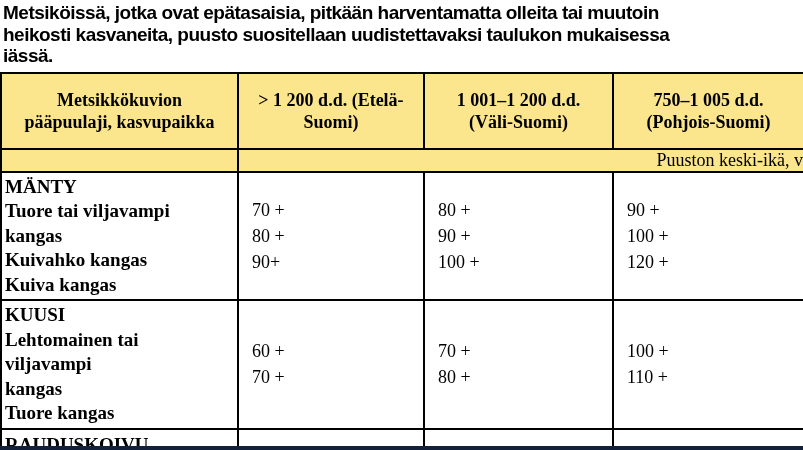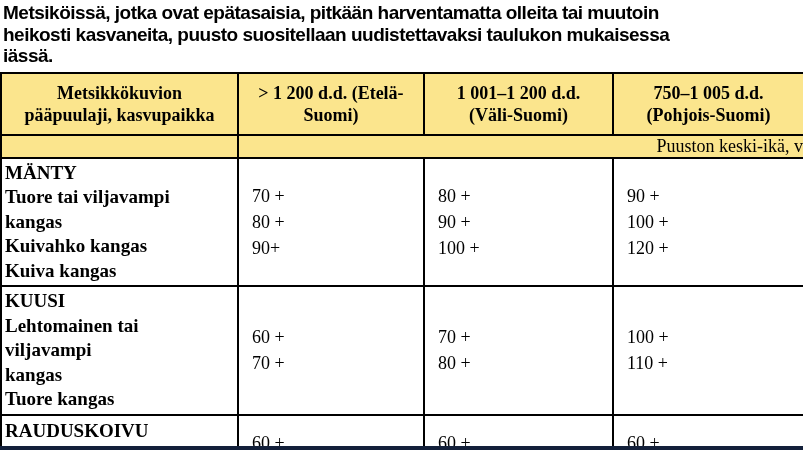--- a/index.html
+++ b/index.html
@@ -44,21 +44,21 @@
     overflow:hidden;
   }
   tr.hdr th{
     background:var(--header-bg);
     font-weight:bold;
     font-size:18px;
     line-height:22px;
     text-align:center;
     height:61px;
     white-space:pre-line;
-    padding:8px;
+    padding:15px;
   }
   tr.subhdr td{
     background:var(--header-bg);
     font-weight:normal;
     font-size:18px;
     height:22px;
     padding:0 0 0 4px;
     border-top-width:1px;
     text-align:right;
   }

